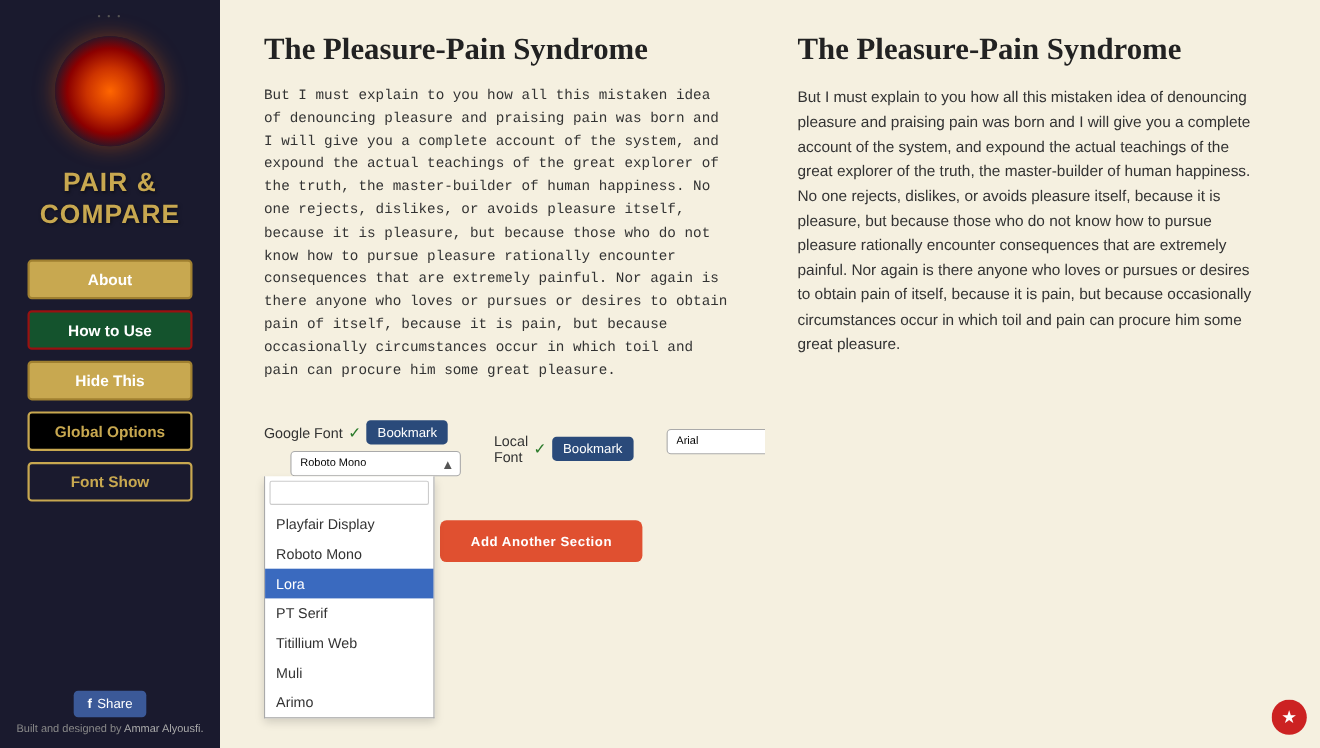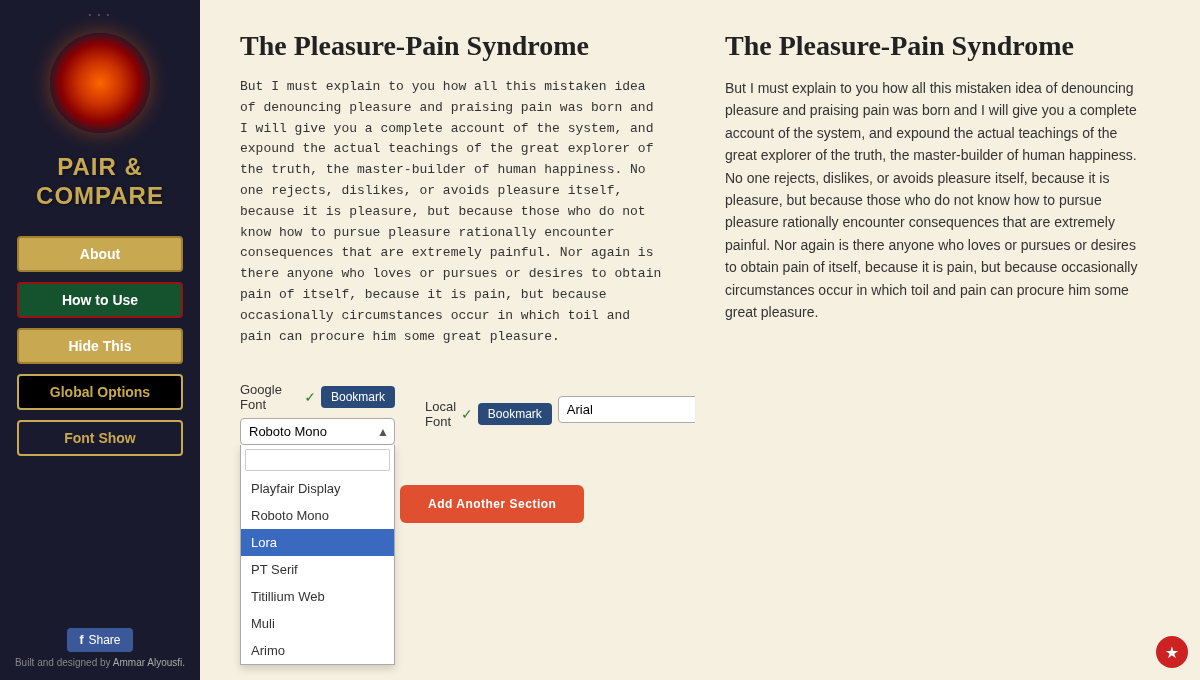--- a/index.html
+++ b/index.html
@@ -40,21 +40,21 @@
       font-size: 24px;
       font-weight: bold;
       text-align: center;
       line-height: 1.2;
       margin-bottom: 20px;
       letter-spacing: 1px;
       text-shadow: 1px 1px 3px rgba(0,0,0,0.5);
     }
 
     .nav-btn {
-      width: 166px;
+      width: 150px;
       padding: 8px 10px;
       margin: 5px 0;
       border: none;
       border-radius: 4px;
       font-size: 14px;
       font-weight: bold;
       cursor: pointer;
       text-align: center;
     }
 
@@ -207,23 +207,24 @@
       position: relative;
       display: inline-block;
     }
 
     .font-select {
       appearance: none;
       background: #fff;
       border: 1px solid #aaa;
       border-radius: 4px;
       padding: 5px 28px 5px 8px;
-      font-size: 13px;
+      font-size: 10px;
       width: 155px;
       cursor: pointer;
+      margin-left: 24px;
     }
 
     .select-arrow {
       position: absolute;
       right: 6px;
       top: 50%;
       transform: translateY(-50%);
       pointer-events: none;
       font-size: 12px;
       color: #555;

